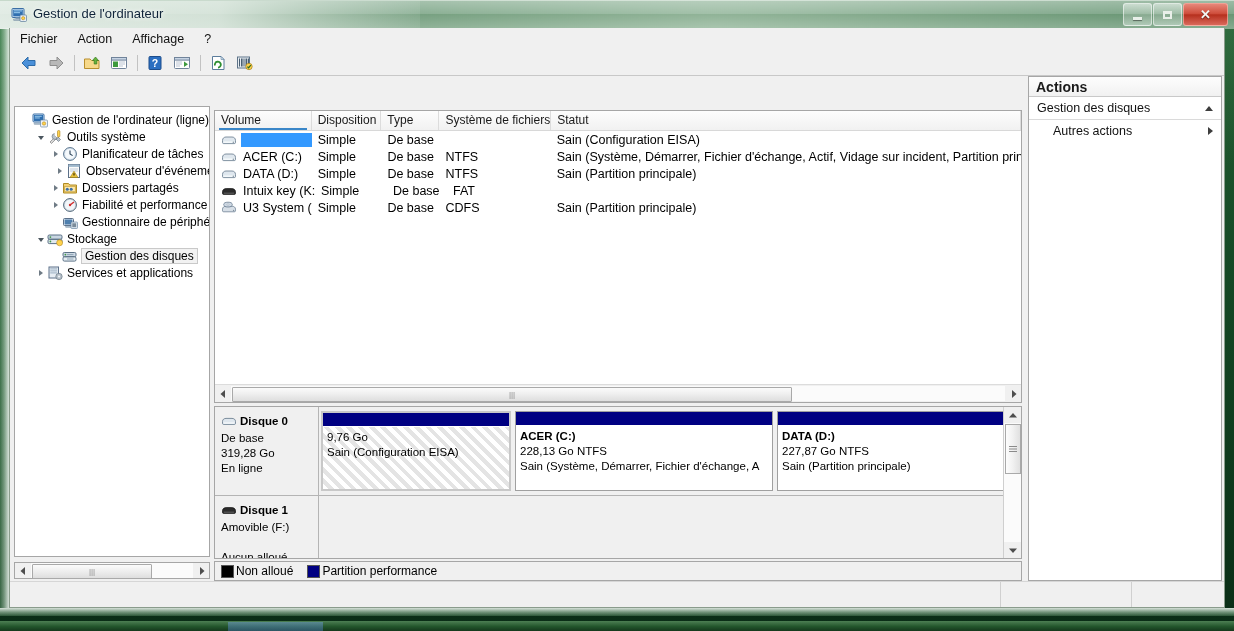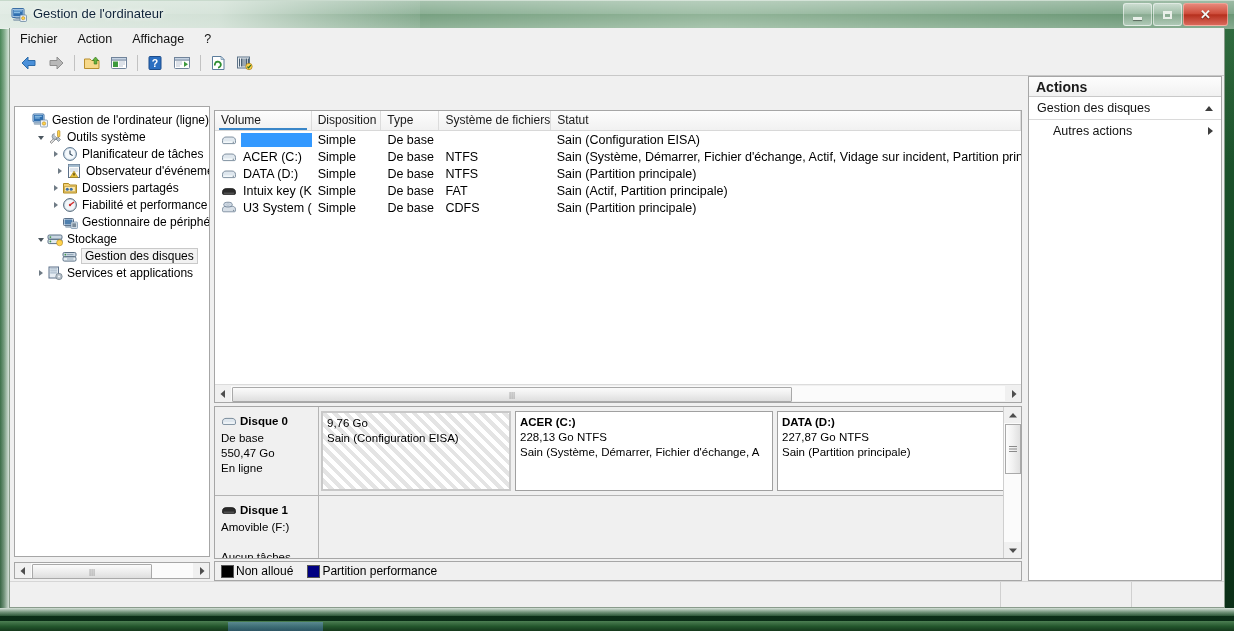--- a/index.html
+++ b/index.html
@@ -182,21 +182,21 @@
   .diskrow{display:flex;border-bottom:1px solid #b4b4b4;background:#eab308;}
   .dinfo{
     width:104px;flex:0 0 104px;padding:6px 6px 4px 6px;box-sizing:border-box;
     border-right:1px solid #b4b4b4;font-size:11.5px;color:#000;background:#f0f0f0;
   }
   .dinfo .dtitle{font-weight:bold;display:flex;align-items:center;gap:3px;margin-bottom:2px;}
   .dinfo .ln{line-height:15px;}
   .dparts{flex:1;display:flex;padding:4px 2px 4px 2px;box-sizing:border-box;gap:4px;background:#f0f0f0;}
   .part{
     border:1px solid #a0a0a0;box-sizing:border-box;background:#fff;
-    display:flex;flex-direction:row;
+    display:flex;flex-direction:column;
   }
   .part .cap{height:13px;background:#000082;border-bottom:1px solid #fff;}
   .part .body{flex:1;padding:3px 4px 0 4px;font-size:11.5px;line-height:15px;color:#000;overflow:hidden;white-space:nowrap;}
   .part .body b{font-weight:bold;}
   .part.hatched .body{
     background-image:repeating-linear-gradient(45deg, #ffffff 0 4px, #e4e4e4 4px 8px);
   }
   .part.hatched{border:2px solid #c8c8c8;}
   .dempty{flex:1;background:#f0f0f0;}
 
@@ -608,21 +608,20 @@
                     <svg width="16" height="16" viewBox="0 0 16 16">
                       <path d="M1.5 8.8 C1.5 6.6 3.4 5.6 5.2 5.6 L10.8 5.6 C12.6 5.6 14.5 6.6 14.5 8.8 L14.5 10.4 C14.5 11 14 11.4 13.4 11.4 L2.6 11.4 C2 11.4 1.5 11 1.5 10.4 Z" fill="#2b2b2b" stroke="#101010" stroke-width=".7"></path>
                       <rect x="2.8" y="9.6" width="10.4" height="1.2" fill="#5a5a5a"></rect>
                     </svg>
                   </span>
                   <span class="nm">Intuix key (K:)</span>
                 </div>
                 <div class="c" style="width: 72px;">Simple</div>
                 <div class="c" style="width: 60px;">De base</div>
                 <div class="c" style="width: 115px;">FAT</div>
-                <div class="c" style="width: 487px;">Sain (Actif, Partition principale)</div>
               </div>
               <div class="vrow">
                 <div class="c volname" style="width: 100px;">
                   <span style="display: flex; align-items: center;">
                     <svg width="16" height="16" viewBox="0 0 16 16">
                       <path d="M1.5 9.2 C1.5 7.2 3.2 6.2 5 6.2 L11 6.2 C12.8 6.2 14.5 7.2 14.5 9.2 L14.5 10.8 C14.5 11.4 14 11.8 13.4 11.8 L2.6 11.8 C2 11.8 1.5 11.4 1.5 10.8 Z" fill="#d7dfe7" stroke="#5b7186" stroke-width=".7"></path>
                       <ellipse cx="7" cy="4.6" rx="4.3" ry="2.4" fill="#cfd9e4" stroke="#5b7186" stroke-width=".7"></ellipse>
                       <ellipse cx="7" cy="4.6" rx="1.1" ry=".7" fill="#f6f9fb" stroke="#8a9aa8" stroke-width=".4"></ellipse>
                       <circle cx="12.6" cy="10.5" r=".7" fill="#7f8f9d"></circle>
                     </svg>
@@ -662,21 +661,21 @@
                   <div class="dtitle">
                     <span style="display: flex; align-items: center;">
                       <svg width="16" height="16" viewBox="0 0 16 16">
                         <path d="M1.5 8.5 C1.5 6.4 3.2 5.4 5 5.4 L11 5.4 C12.8 5.4 14.5 6.4 14.5 8.5 L14.5 10.4 C14.5 11 14 11.4 13.4 11.4 L2.6 11.4 C2 11.4 1.5 11 1.5 10.4 Z" fill="#dfe7ee" stroke="#5f7386" stroke-width=".8"></path>
                         <rect x="2.6" y="9.3" width="10.8" height="1.5" fill="#f3f7fa"></rect>
                       </svg>
                     </span>
                     <span>Disque 0</span>
                   </div>
                   <div class="ln">De base</div>
-                  <div class="ln">550,47 Go</div>
+                  <div class="ln">319,28 Go</div>
                   <div class="ln">En ligne</div>
                 </div>
                 <div class="dparts">
                   <div class="part hatched" style="width: 190px;">
                     <div class="cap" style="background: rgb(0, 0, 130);"></div>
                     <div class="body">
                       <div>9,76 Go</div>
                       <div>Sain (Configuration EISA)</div>
                     </div>
                   </div>
@@ -704,21 +703,21 @@
                     <span style="display: flex; align-items: center;">
                       <svg width="16" height="16" viewBox="0 0 16 16">
                         <path d="M1.5 8.8 C1.5 6.6 3.4 5.6 5.2 5.6 L10.8 5.6 C12.6 5.6 14.5 6.6 14.5 8.8 L14.5 10.4 C14.5 11 14 11.4 13.4 11.4 L2.6 11.4 C2 11.4 1.5 11 1.5 10.4 Z" fill="#2b2b2b" stroke="#101010" stroke-width=".7"></path>
                         <rect x="2.8" y="9.6" width="10.4" height="1.2" fill="#5a5a5a"></rect>
                       </svg>
                     </span>
                     <span>Disque 1</span>
                   </div>
                   <div class="ln">Amovible (F:)</div>
                   <div class="ln">&nbsp;</div>
-                  <div class="ln">Aucun tâches</div>
+                  <div class="ln">Aucun alloué</div>
                 </div>
                 <div class="dparts">
                   <div class="dempty"></div>
                 </div>
               </div>
             </div>
           <div class="dvsb">
             <div class="ar">
               <svg width="8" height="7" viewBox="0 0 8 7">
                   <path d="M0 5.5 L8 5.5 L4 1 Z" fill="#4d4d4d"></path>

